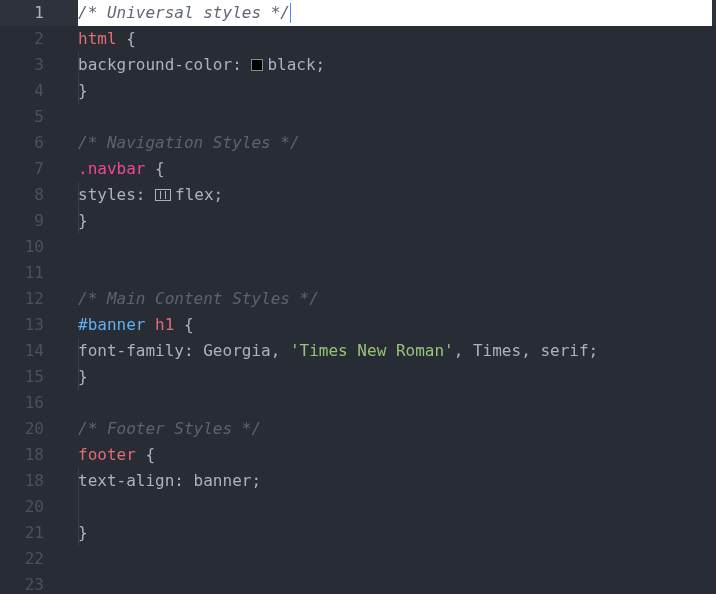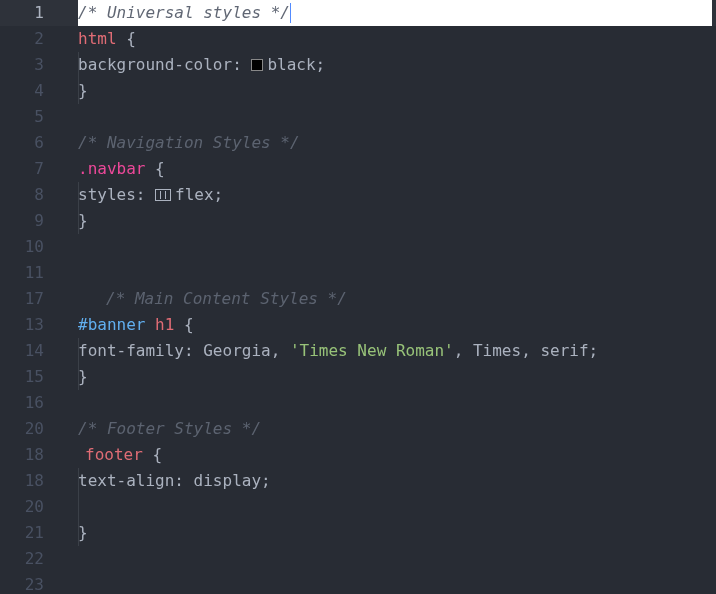--- a/index.html
+++ b/index.html
@@ -127,21 +127,21 @@
       <div class="ln">2</div>
       <div class="ln">3</div>
       <div class="ln">4</div>
       <div class="ln">5</div>
       <div class="ln">6</div>
       <div class="ln">7</div>
       <div class="ln">8</div>
       <div class="ln">9</div>
       <div class="ln">10</div>
       <div class="ln">11</div>
-      <div class="ln">17</div>
+      <div class="ln">12</div>
       <div class="ln">13</div>
       <div class="ln">14</div>
       <div class="ln">15</div>
       <div class="ln">16</div>
       <div class="ln">20</div>
       <div class="ln">18</div>
       <div class="ln">18</div>
       <div class="ln">20</div>
       <div class="ln">21</div>
       <div class="ln">22</div>
@@ -152,26 +152,26 @@
       <div class="line"><span class="i1" style="display: inline-block;"><span class="tok-tag">html</span><span class="tok-punc"> </span><span class="tok-brace">{</span></span></div>
       <div class="line"><span class="indent-guide" style="left: 0px;"></span><span class="i2" style="display: inline-block;"><span class="tok-prop">background-color</span><span class="tok-punc">: </span><span class="swatch swatch-black"></span><span class="tok-value">black</span><span class="tok-punc">;</span></span></div>
       <div class="line"><span class="indent-guide" style="left: 0px;"></span><span class="i1" style="display: inline-block;"><span class="tok-brace">}</span></span></div>
       <div class="line"><span class="i1" style="display: inline-block;"></span></div>
       <div class="line"><span class="i1" style="display: inline-block;"><span class="tok-comment">/* Navigation Styles */</span></span></div>
       <div class="line"><span class="i1" style="display: inline-block;"><span class="tok-class">.navbar</span><span class="tok-punc"> </span><span class="tok-brace">{</span></span></div>
       <div class="line"><span class="indent-guide" style="left: 0px;"></span><span class="i2" style="display: inline-block;"><span class="tok-prop">styles</span><span class="tok-punc">: </span><span class="flex-icon"></span><span class="tok-value">flex</span><span class="tok-punc">;</span></span></div>
       <div class="line"><span class="indent-guide" style="left: 0px;"></span><span class="i1" style="display: inline-block;"><span class="tok-brace">}</span></span></div>
       <div class="line"><span class="i1" style="display: inline-block;"></span></div>
       <div class="line"><span class="i1" style="display: inline-block;"></span></div>
-      <div class="line"><span class="i1" style="display: inline-block; margin-left: 28px;"><span class="tok-comment">/* Main Content Styles */</span></span></div>
+      <div class="line"><span class="i1" style="display: inline-block;"><span class="tok-comment">/* Main Content Styles */</span></span></div>
       <div class="line"><span class="i1" style="display: inline-block; text-align: right;"><span class="tok-id">#banner</span><span class="tok-punc"> </span><span class="tok-tag">h1</span><span class="tok-punc"> </span><span class="tok-brace">{</span></span></div>
       <div class="line"><span class="indent-guide" style="left: 0px;"></span><span class="i2" style="display: inline-block;"><span class="tok-prop">font-family</span><span class="tok-punc">: </span><span class="tok-value">Georgia</span><span class="tok-punc">, </span><span class="tok-string">'Times New Roman'</span><span class="tok-punc">, </span><span class="tok-value">Times</span><span class="tok-punc">, </span><span class="tok-value">serif</span><span class="tok-punc">;</span></span></div>
       <div class="line"><span class="indent-guide" style="left: 0px;"></span><span class="i1" style="display: inline-block;"><span class="tok-brace">}</span></span></div>
       <div class="line"><span class="i1" style="display: inline-block;"></span></div>
       <div class="line"><span class="i1" style="display: inline-block;"><span class="tok-comment">/* Footer Styles */</span></span></div>
-      <div class="line"><span class="i1" style="display: inline-block; margin-left: 7px;"><span class="tok-tag">footer</span><span class="tok-punc"> </span><span class="tok-brace">{</span></span></div>
-      <div class="line"><span class="indent-guide" style="left: 0px;"></span><span class="i2" style="display: inline-block;"><span class="tok-prop">text-align</span><span class="tok-punc">: </span><span class="tok-value">display</span><span class="tok-punc">;</span></span></div>
+      <div class="line"><span class="i1" style="display: inline-block;"><span class="tok-tag">footer</span><span class="tok-punc"> </span><span class="tok-brace">{</span></span></div>
+      <div class="line"><span class="indent-guide" style="left: 0px;"></span><span class="i2" style="display: inline-block;"><span class="tok-prop">text-align</span><span class="tok-punc">: </span><span class="tok-value">banner</span><span class="tok-punc">;</span></span></div>
       <div class="line"><span class="indent-guide" style="left: 0px;"></span></div>
       <div class="line"><span class="indent-guide" style="left: 0px;"></span><span class="i1" style="display: inline-block;"><span class="tok-brace">}</span></span></div>
       <div class="line"><span class="i1" style="display: inline-block;"></span></div>
       <div class="line"><span class="i1" style="display: inline-block;"></span></div>
     </div>
 </div>
 
 </body></html>

